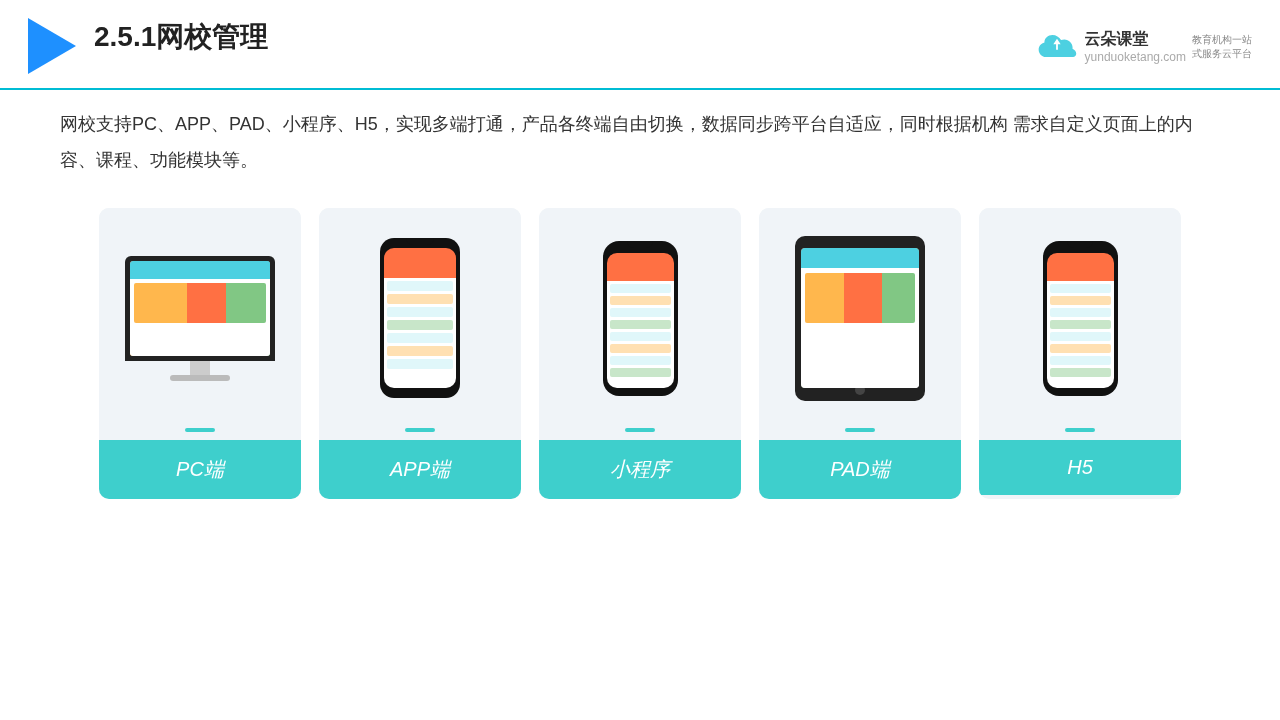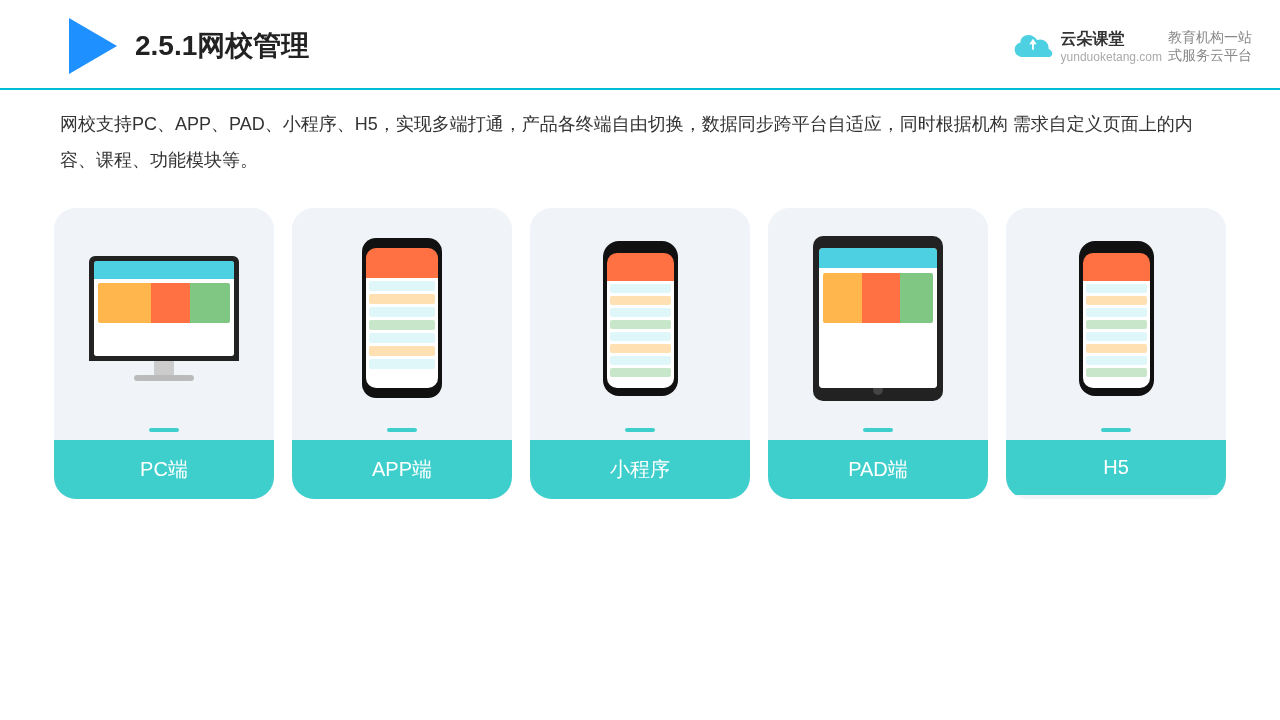--- a/index.html
+++ b/index.html
@@ -15,23 +15,22 @@
     .header {
       display: flex;
       align-items: center;
       justify-content: space-between;
       padding: 18px 28px 0 28px;
       border-bottom: 2px solid #00bcd4;
       padding-bottom: 14px;
     }
     .header-left {
       display: flex;
-      align-items: center;
+      align-items: flex-start;
       gap: 18px;
-      margin-left: 41px;
     }
     .logo-triangle {
       width: 0;
       height: 0;
       border-top: 28px solid transparent;
       border-bottom: 28px solid transparent;
       border-left: 48px solid #1e90ff;
     }
     .page-title {
       font-size: 28px;
@@ -51,21 +50,21 @@
     .cloud-icon {
       width: 44px;
       height: 30px;
     }
     .brand-name {
       font-size: 16px;
       color: #333;
       font-weight: bold;
     }
     .brand-slogan {
-      font-size: 14px;
+      font-size: 10px;
       color: #888;
       text-align: center;
       margin-top: 2px;
     }
     .brand-url {
       font-size: 12px;
       color: #aaa;
     }
 
     
@@ -78,26 +77,27 @@
 
     
     .cards-section {
       display: flex;
       justify-content: center;
       gap: 18px;
       padding: 10px 50px 0 50px;
     }
 
     .card {
-      width: 220px;
+      width: 202px;
       background: #f0f4f8;
-      border-radius: 22px;
-      overflow: hidden;
-      display: flex;
-      flex-direction: column;
+      border-radius: 10px;
+      overflow: hidden;
+      display: flex;
+      flex-direction: column;
+      font-style: italic;
     }
 
     .card-image {
       height: 220px;
       display: flex;
       align-items: center;
       justify-content: center;
       padding: 16px;
       background: #f0f4f8;
     }

